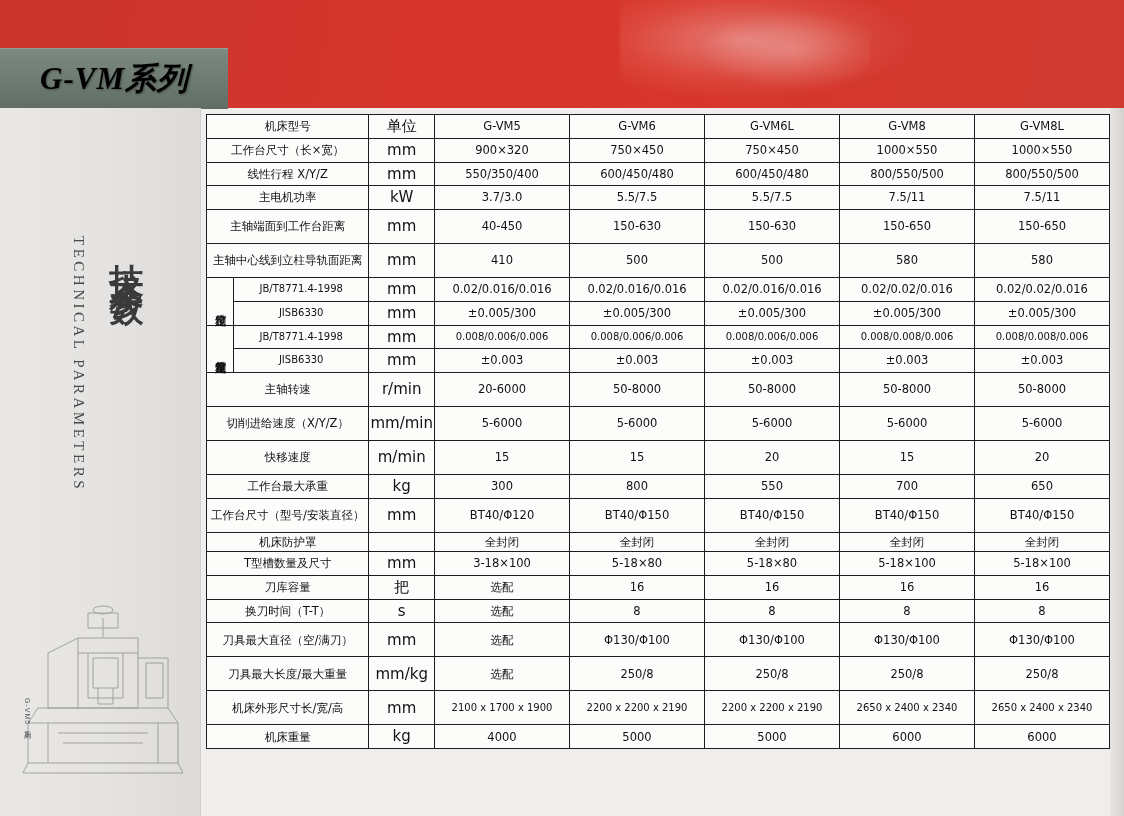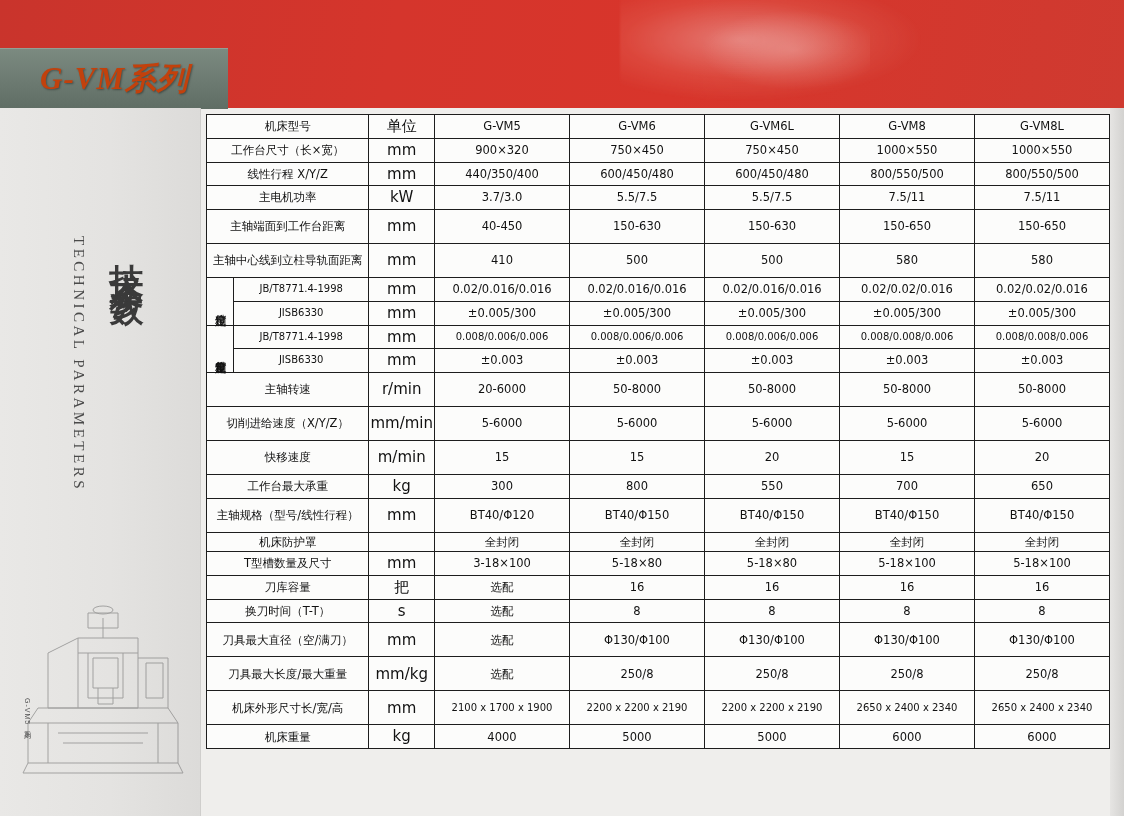--- a/index.html
+++ b/index.html
@@ -29,21 +29,21 @@
     position:absolute;left:700px;top:10px;width:170px;height:80px;
     background:radial-gradient(ellipse at 55% 50%, rgba(255,255,255,.22) 0%, rgba(216,49,42,0) 70%);
   }
   #logo-block{
     position:absolute;left:0;top:48px;width:228px;height:60px;
     background:linear-gradient(180deg,#7b8a80 0%,#6f7d74 45%,#5f6d64 100%);
     border-top:1px solid #93a096;
   }
   #logo-text{
     position:absolute;left:40px;top:58px;
-    color:#c2410c;font-size:31px;font-weight:bold;font-style:italic;
+    color:#000000;font-size:31px;font-weight:bold;font-style:italic;
     letter-spacing:1px;
     text-shadow:1px 1px 2px rgba(0,0,0,.35);
     font-family:"Liberation Serif", serif;
     white-space:nowrap;
   }
   
   #sidebar{
     position:absolute;left:0;top:108px;width:200px;height:708px;
     background:linear-gradient(90deg,#e9e8e6 0%,#e4e3e1 55%,#dcdbd9 100%);
     border-right:1px solid #cfcecc;
@@ -172,21 +172,21 @@
           <td class="unit">mm</td>
           <td class="col-val">900×320</td>
           <td class="col-val">750×450</td>
           <td class="col-val">750×450</td>
           <td class="col-val">1000×550</td>
           <td class="col-val">1000×550</td>
         </tr>
         <tr class="rh">
           <td class="label col-name" colspan="2">线性行程 X/Y/Z</td>
           <td class="unit">mm</td>
-          <td class="col-val">440/350/400</td>
+          <td class="col-val">550/350/400</td>
           <td class="col-val">600/450/480</td>
           <td class="col-val">600/450/480</td>
           <td class="col-val">800/550/500</td>
           <td class="col-val">800/550/500</td>
         </tr>
         <tr class="rh">
           <td class="label col-name" colspan="2">主电机功率</td>
           <td class="unit">kW</td>
           <td class="col-val">3.7/3.0</td>
           <td class="col-val">5.5/7.5</td>
@@ -280,21 +280,21 @@
         <tr class="rh">
           <td class="label col-name" colspan="2">工作台最大承重</td>
           <td class="unit">kg</td>
           <td class="col-val">300</td>
           <td class="col-val">800</td>
           <td class="col-val">550</td>
           <td class="col-val">700</td>
           <td class="col-val">650</td>
         </tr>
         <tr class="rh2">
-          <td class="label col-name" colspan="2">主轴规格（型号/线性行程）</td>
+          <td class="label col-name" colspan="2">工作台尺寸（型号/安装直径）</td>
           <td class="unit">mm</td>
           <td class="col-val">BT40/Φ120</td>
           <td class="col-val">BT40/Φ150</td>
           <td class="col-val">BT40/Φ150</td>
           <td class="col-val">BT40/Φ150</td>
           <td class="col-val">BT40/Φ150</td>
         </tr>
         <tr class="rh">
           <td class="label col-name" colspan="2">机床防护罩</td>
           <td class="unit"></td>

